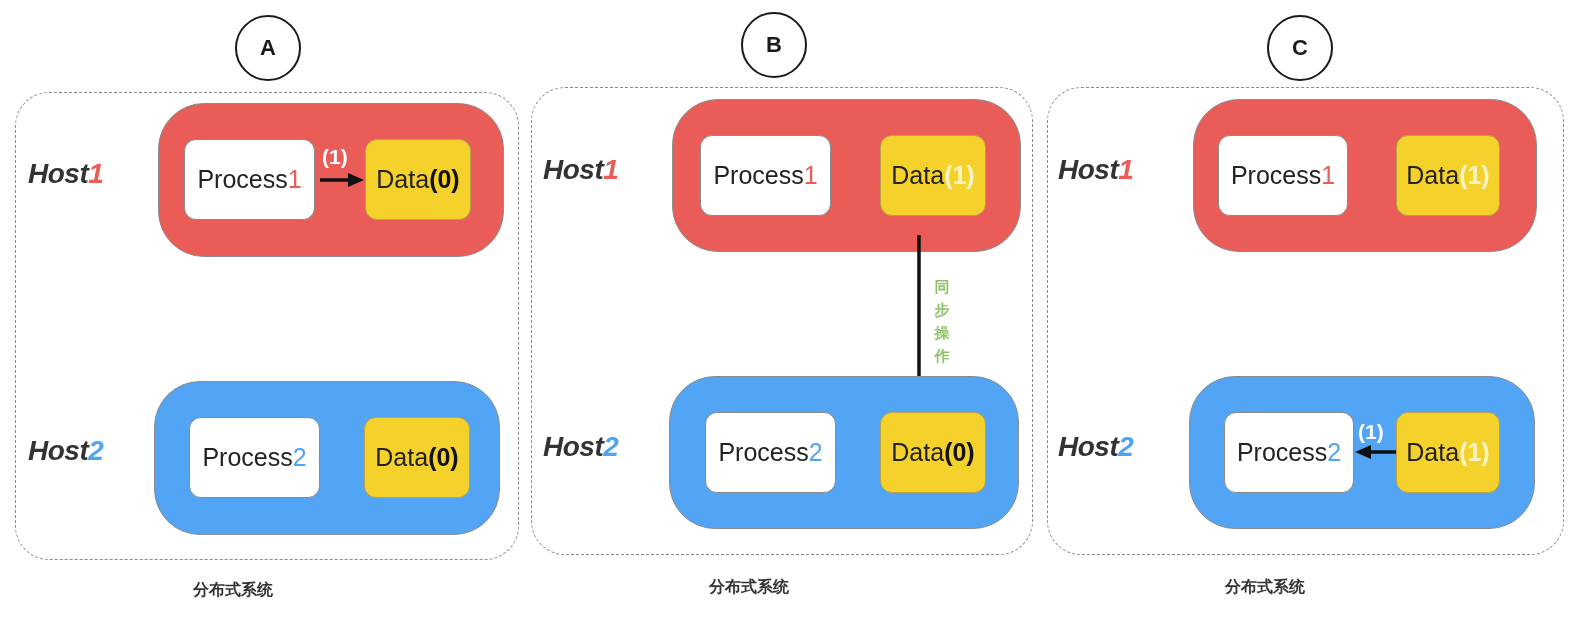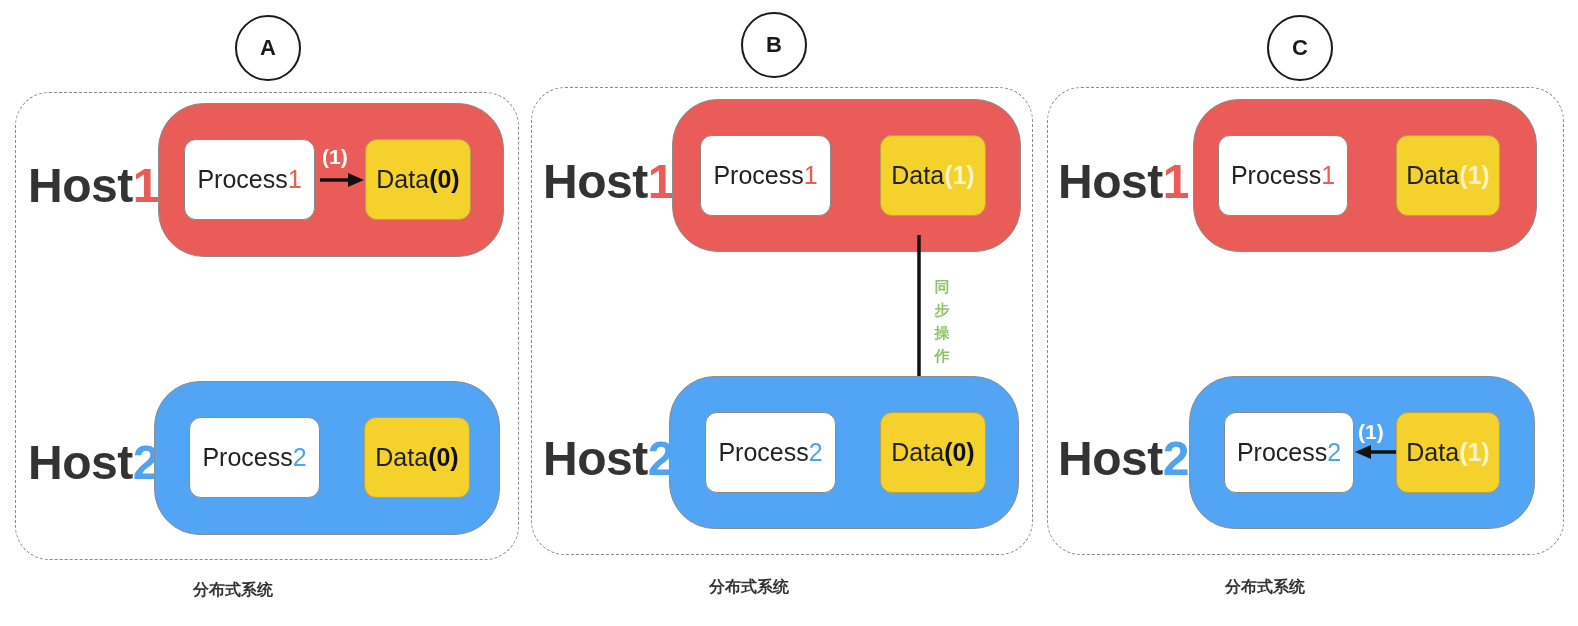--- a/index.html
+++ b/index.html
@@ -13,22 +13,23 @@
 
     .circle-label {
       position: absolute; width: 66px; height: 66px; border: 2px solid #1a1a1a; border-radius: 50%;
       display: flex; align-items: center; justify-content: center;
       font-weight: bold; font-size: 22px; color: #1a1a1a; background: #fff;
     }
     .dashed-frame {
       position: absolute; border: 1.5px dashed #8a8a8a; border-radius: 34px;
     }
     .host-label {
-      position: absolute; font-weight: bold; font-size: 48px; color: #333333; letter-spacing: -0.5px;
+      position: absolute; font-weight: bold; font-size: 28px; color: #333333; letter-spacing: -0.5px;
       white-space: nowrap;
+      font-style: italic;
     }
     .host-label .n1 { color: #e95c58; }
     .host-label .n2 { color: #4fa3f0; }
 
     .host-box {
       position: absolute; border-radius: 46px; border: 1.5px solid #8d8d8d;
     }
     .host-red { background: #e95c58; }
     .host-blue { background: #52a4f4; }
 

